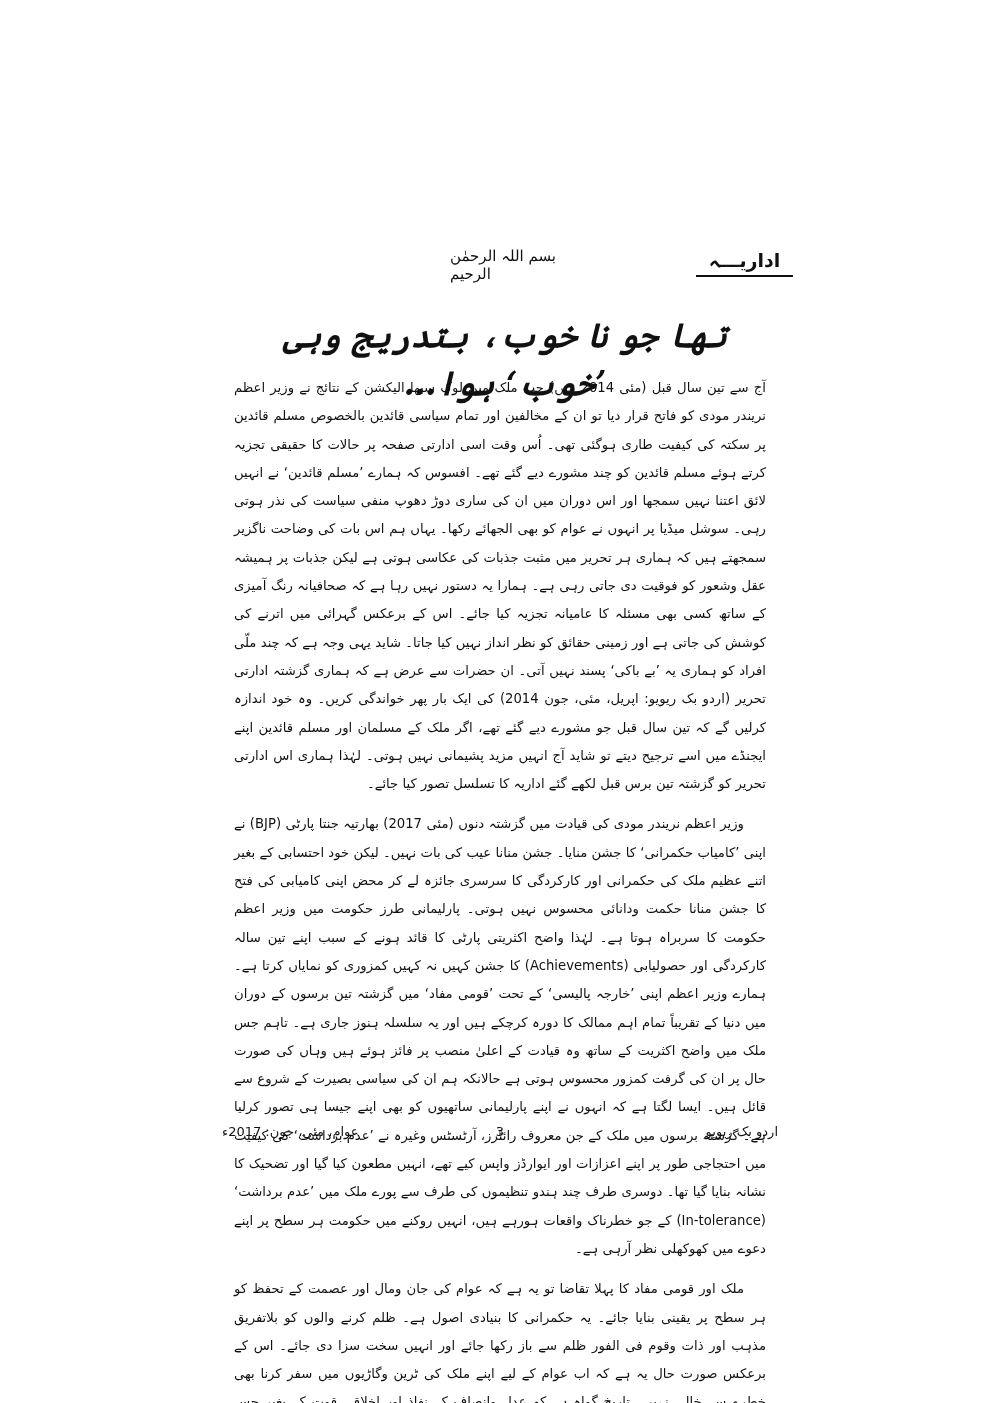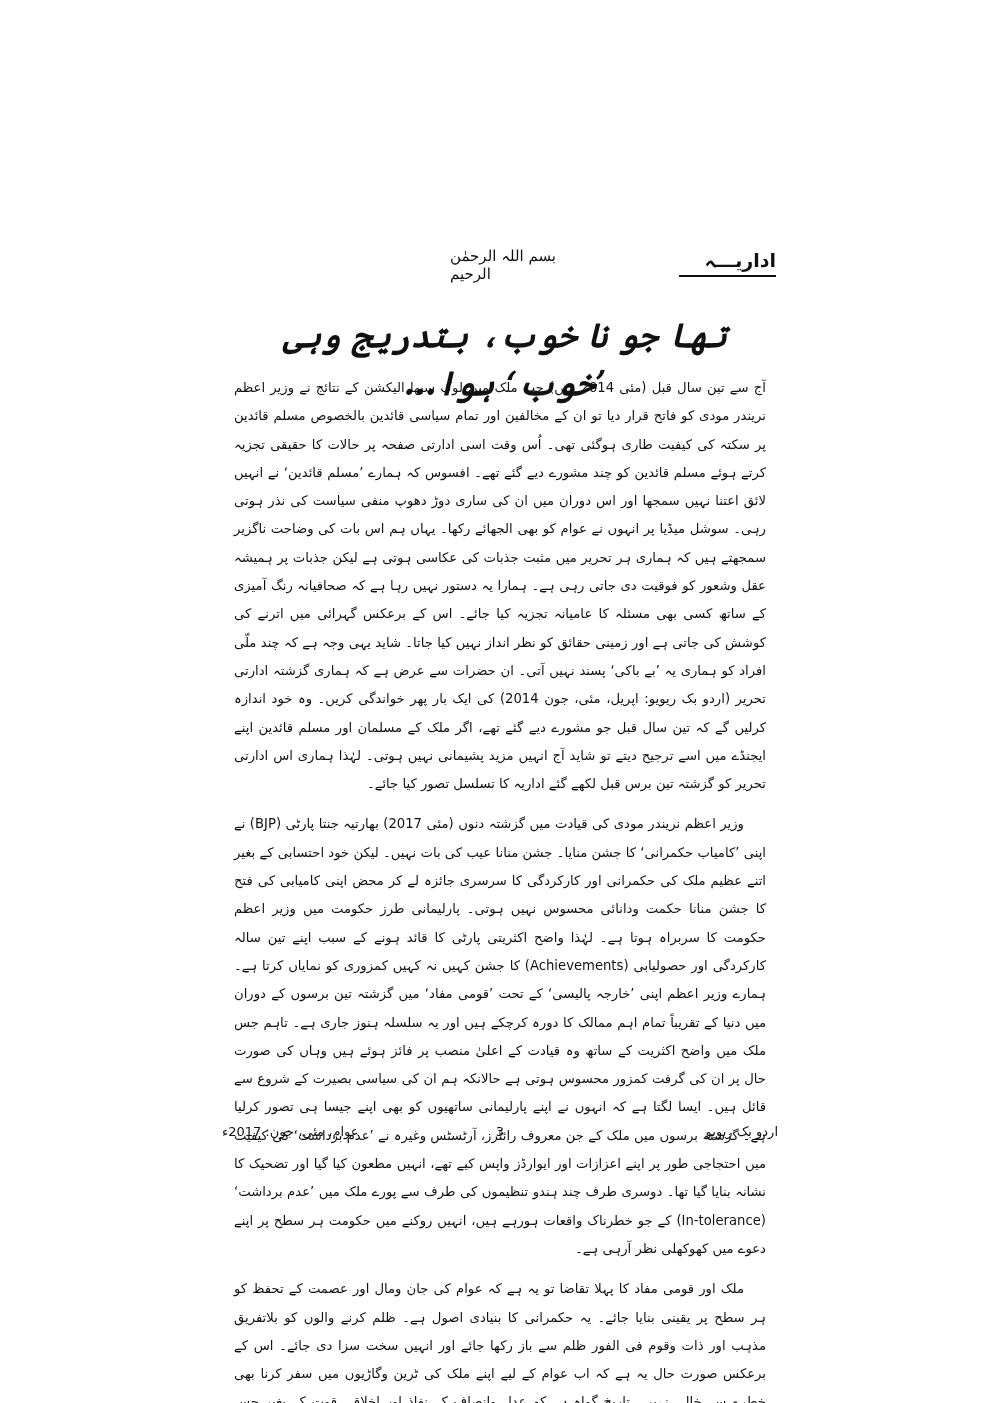--- a/index.html
+++ b/index.html
@@ -1,20 +1,20 @@
 <!DOCTYPE html>
 <html><head>
 <meta charset="utf-8">
 <style>
   html, body { margin: 0; padding: 0; background: #ffffff; }
   body { width: 992px; height: 1403px; position: relative; overflow: hidden;
          font-family: "DejaVu Sans", sans-serif; color: #111; }
   .page { position: absolute; left: 0; top: 0; width: 992px; height: 1403px; }
-  .header-label { position: absolute; top: 249px; left: 679px; width: 97px; height: 26px;
-                  direction: rtl; text-align: right; font-weight: bold; font-size: 19px;
+  .header-label { position: absolute; top: 249px; left: 696px; width: 97px; height: 26px;
+                  direction: rtl; text-align: center; font-weight: bold; font-size: 19px;
                   border-bottom: 2px solid #111; line-height: 22px; }
   .bismillah { position: absolute; top: 247px; left: 450px; width: 110px; direction: rtl;
                text-align: left; font-size: 15px; font-family: "DejaVu Serif", serif; }
   .title { position: absolute; top: 290px; left: 270px; width: 470px; direction: rtl;
            text-align: center; font-size: 33px; font-weight: bold; font-style: italic;
            font-family: "DejaVu Serif", serif; line-height: 48px; }
   .body-text { position: absolute; top: 362px; left: 222px; width: 556px; direction: rtl;
                text-align: justify; text-align-last: right; font-size: 13.2px; line-height: 28.3px;
                font-family: "DejaVu Sans", sans-serif; }
   .body-text p { margin: 12px; text-indent: 0; }

